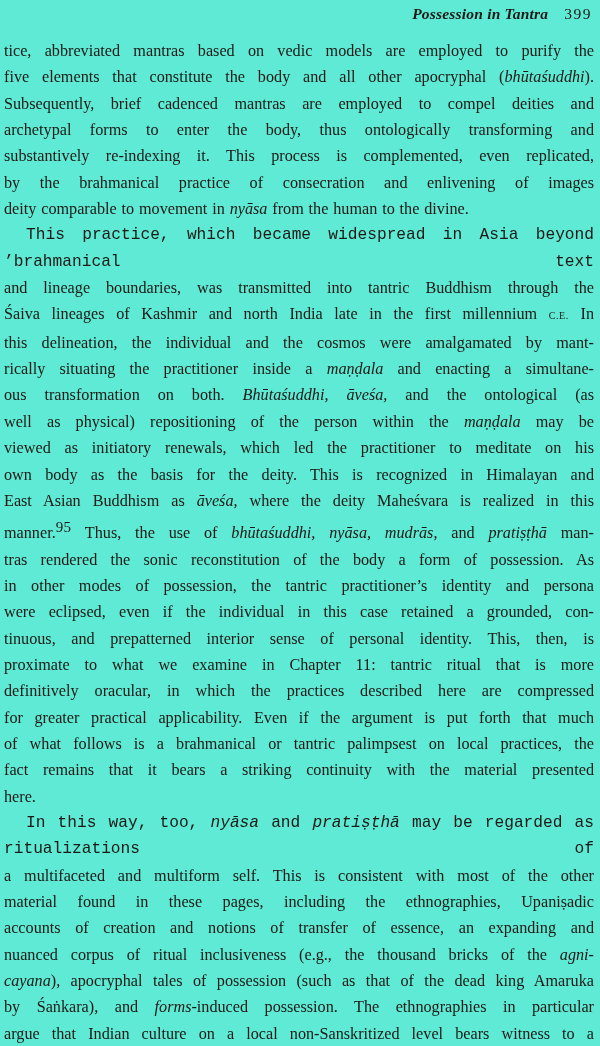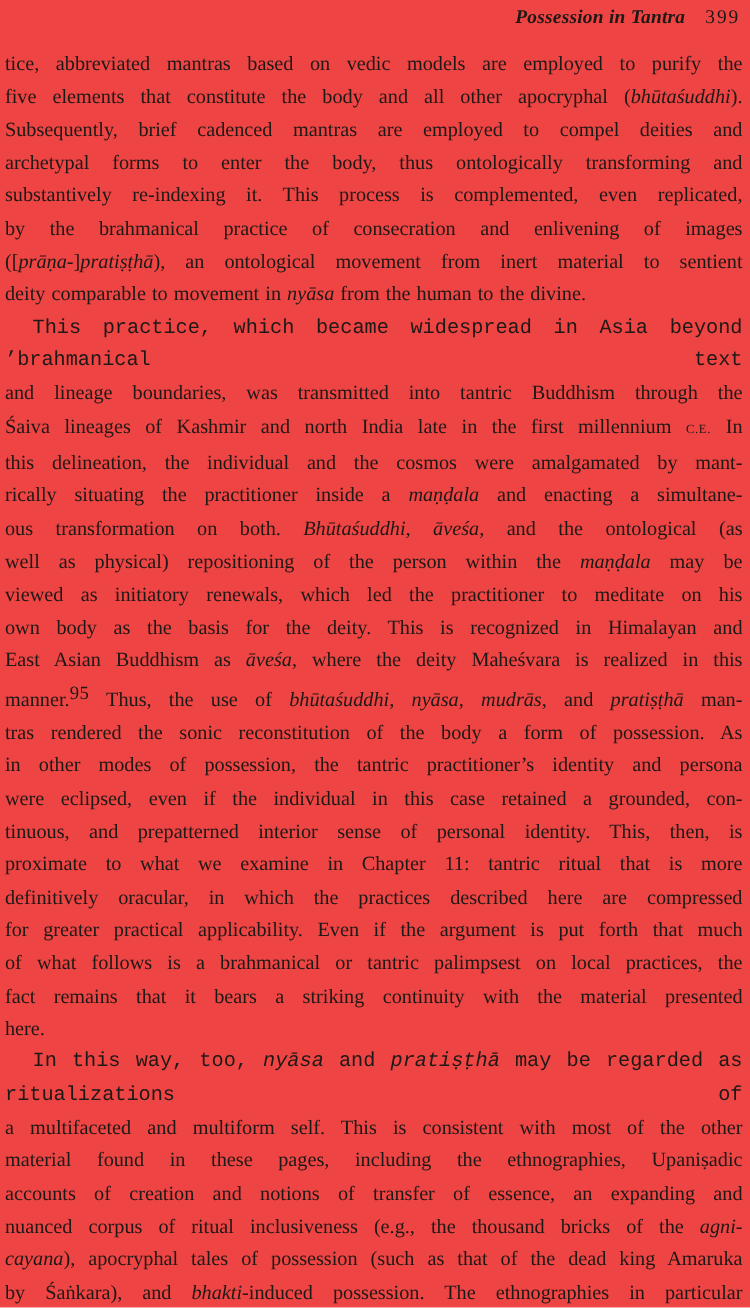--- a/index.html
+++ b/index.html
@@ -4,21 +4,21 @@
 <style>
   html, body {
     margin: 0;
     padding: 0;
     background: #ffffff;
   }
   .page {
     position: relative;
     width: 600px;
     height: 1046px;
-    background: #ef4444;
+    background: #5eead4;
     color: #1c1916;
     font-family: "Liberation Serif", "DejaVu Serif", serif;
     overflow: hidden;
   }
   .page-header {
     position: absolute;
     top: 5px;
     left: 0;
     right: 8px;
     text-align: right;
@@ -72,21 +72,20 @@
     <span class="running-title">Possession in Tantra</span><span class="page-num">399</span>
   </div>
   <div class="body-text">
       <div class="para">
         <div class="line"><span>tice, abbreviated mantras based on vedic models are employed to purify the</span></div>
         <div class="line"><span>five elements that constitute the body and all other apocryphal (</span><span class="it">bhūtaśuddhi</span><span>).</span></div>
         <div class="line"><span>Subsequently, brief cadenced mantras are employed to compel deities and</span></div>
         <div class="line"><span>archetypal forms to enter the body, thus ontologically transforming and</span></div>
         <div class="line"><span>substantively re-indexing it. This process is complemented, even replicated,</span></div>
         <div class="line"><span>by the brahmanical practice of consecration and enlivening of images</span></div>
-        <div class="line"><span>([</span><span class="it">prāṇa-</span><span>]</span><span class="it">pratiṣṭhā</span><span>), an ontological movement from inert material to sentient</span></div>
         <div class="line last"><span>deity comparable to movement in </span><span class="it">nyāsa</span><span> from the human to the divine.</span></div>
       </div>
       <div class="para indent">
         <div class="line"><span>This practice, which became widespread in Asia beyond ’brahmanical text</span></div>
         <div class="line"><span>and lineage boundaries, was transmitted into tantric Buddhism through the</span></div>
         <div class="line"><span>Śaiva lineages of Kashmir and north India late in the first millennium </span><span class="sc">C.E.</span><span> In</span></div>
         <div class="line"><span>this delineation, the individual and the cosmos were amalgamated by mant-</span></div>
         <div class="line"><span>rically situating the practitioner inside a </span><span class="it">maṇḍala</span><span> and enacting a simultane-</span></div>
         <div class="line"><span>ous transformation on both. </span><span class="it">Bhūtaśuddhi, āveśa,</span><span> and the ontological (as</span></div>
         <div class="line"><span>well as physical) repositioning of the person within the </span><span class="it">maṇḍala</span><span> may be</span></div>
@@ -105,17 +104,17 @@
         <div class="line"><span>fact remains that it bears a striking continuity with the material presented</span></div>
         <div class="line last"><span>here.</span></div>
       </div>
       <div class="para indent">
         <div class="line"><span>In this way, too, </span><span class="it">nyāsa</span><span> and </span><span class="it">pratiṣṭhā</span><span> may be regarded as ritualizations of</span></div>
         <div class="line"><span>a multifaceted and multiform self. This is consistent with most of the other</span></div>
         <div class="line"><span>material found in these pages, including the ethnographies, Upaniṣadic</span></div>
         <div class="line"><span>accounts of creation and notions of transfer of essence, an expanding and</span></div>
         <div class="line"><span>nuanced corpus of ritual inclusiveness (e.g., the thousand bricks of the </span><span class="it">agni-</span></div>
         <div class="line"><span class="it">cayana</span><span>), apocryphal tales of possession (such as that of the dead king Amaruka</span></div>
-        <div class="line"><span>by Śaṅkara), and </span><span class="it">bhakti</span><span>-induced possession. The ethnographies in particular</span></div>
+        <div class="line"><span>by Śaṅkara), and </span><span class="it">forms</span><span>-induced possession. The ethnographies in particular</span></div>
         <div class="line"><span>argue that Indian culture on a local non-Sanskritized level bears witness to a</span></div>
       </div>
     </div>
 </div>
 
 </body></html>

